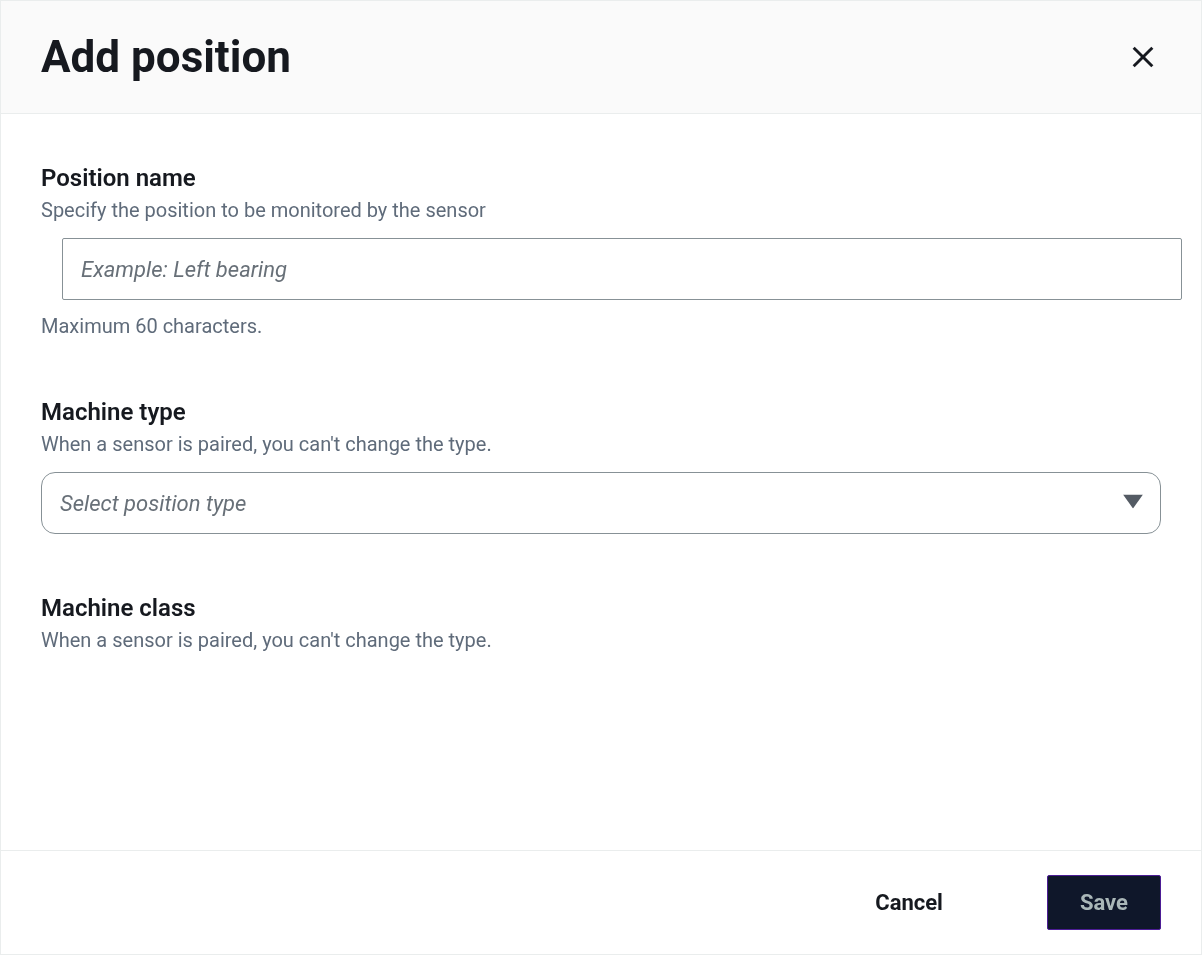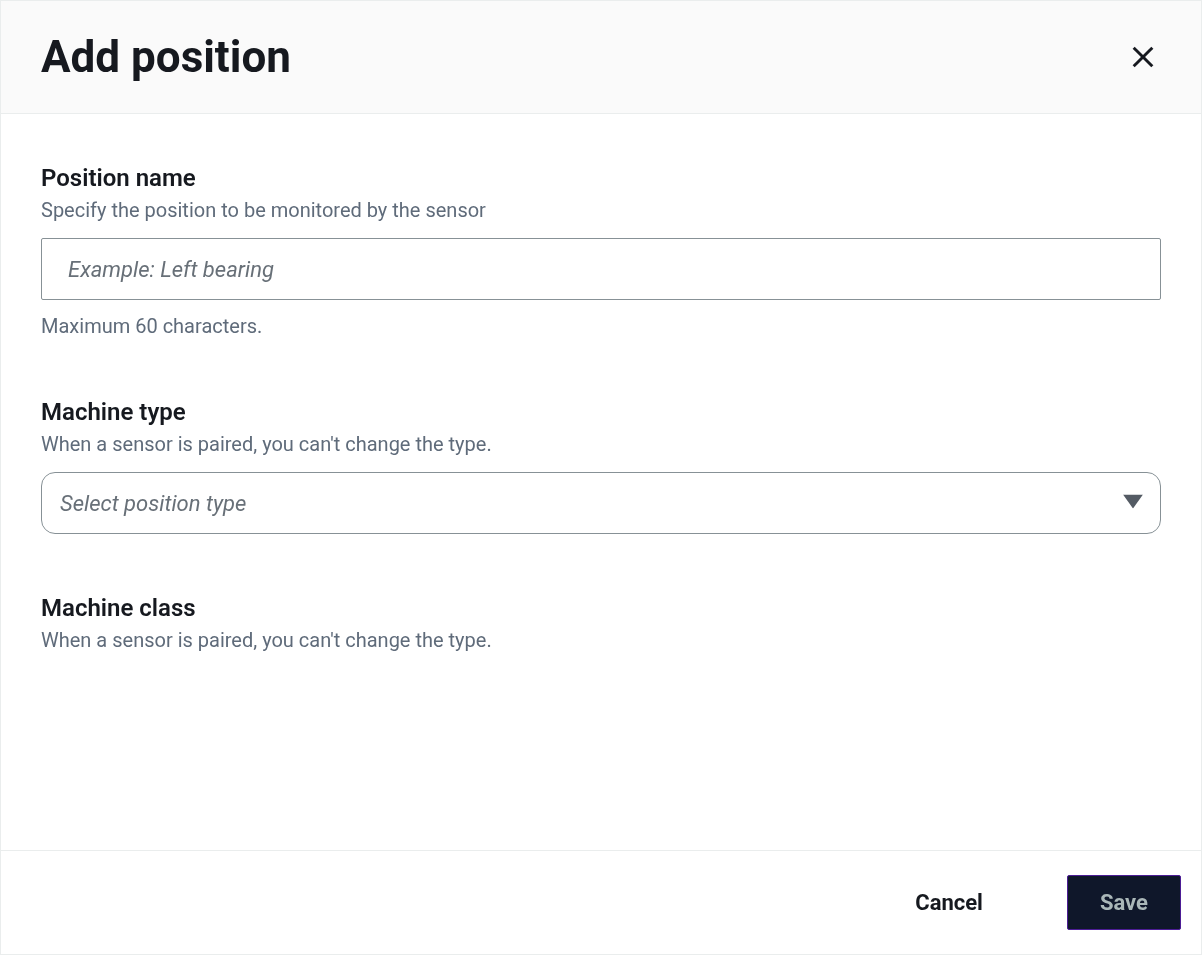--- a/index.html
+++ b/index.html
@@ -64,26 +64,27 @@
     margin-bottom: 6px;
   }
   .field-description {
     font-size: 20px;
     color: #5f6b7a;
     margin-bottom: 16px;
   }
   .text-input {
     width: 100%;
     height: 62px;
-    padding: 0 26px;
+    padding: 0 18px;
     font-size: 22px;
     border: 1px solid #879196;
     border-radius: 2px;
     color: #701a75;
     font-family: inherit;
+    margin-left: 21px;
   }
   .text-input::placeholder {
     color: #687078;
     font-style: italic;
   }
   .field-constraint {
     font-size: 20px;
     color: #5f6b7a;
     margin-top: 14px;
   }
@@ -114,22 +115,22 @@
   }
   .select-caret svg {
     width: 20px;
     height: 14px;
     fill: #545b64;
   }
   .dialog-footer {
     display: flex;
     justify-content: flex-end;
     align-items: center;
-    gap: 28px;
-    padding: 24px 20px;
+    gap: 48px;
+    padding: 24px 40px;
     border-top: 1px solid #eaeded;
   }
   .btn-cancel {
     background: none;
     border: none;
     font-size: 22px;
     font-weight: 700;
     color: #16191f;
     cursor: pointer;
     padding: 14px 8px;

